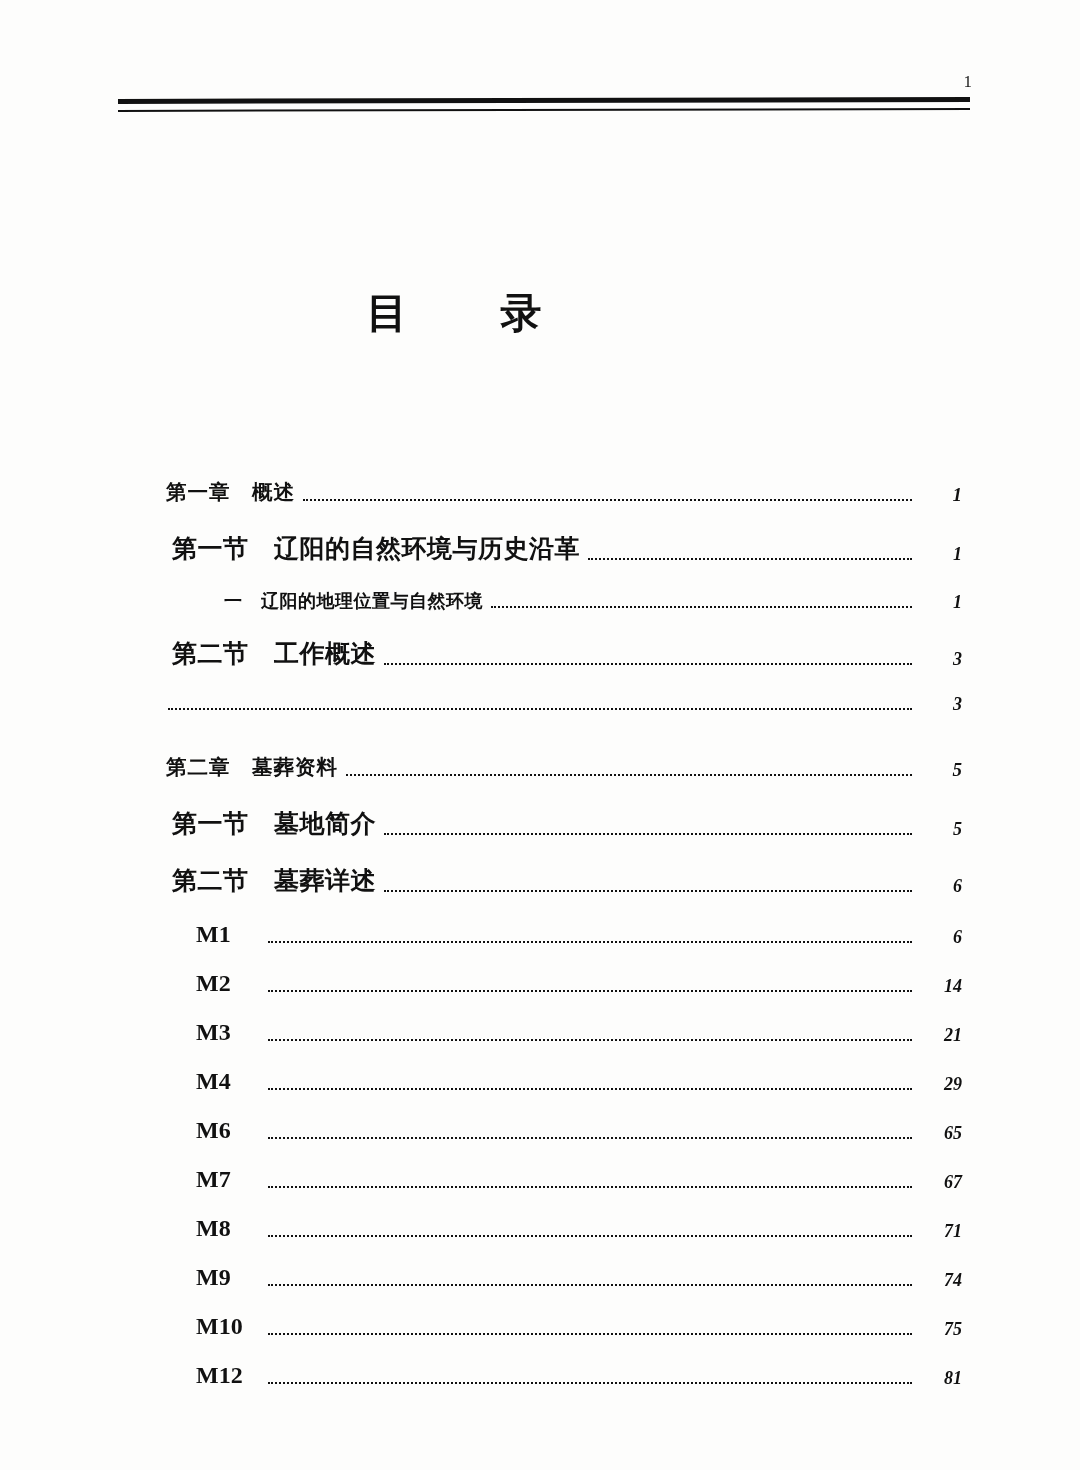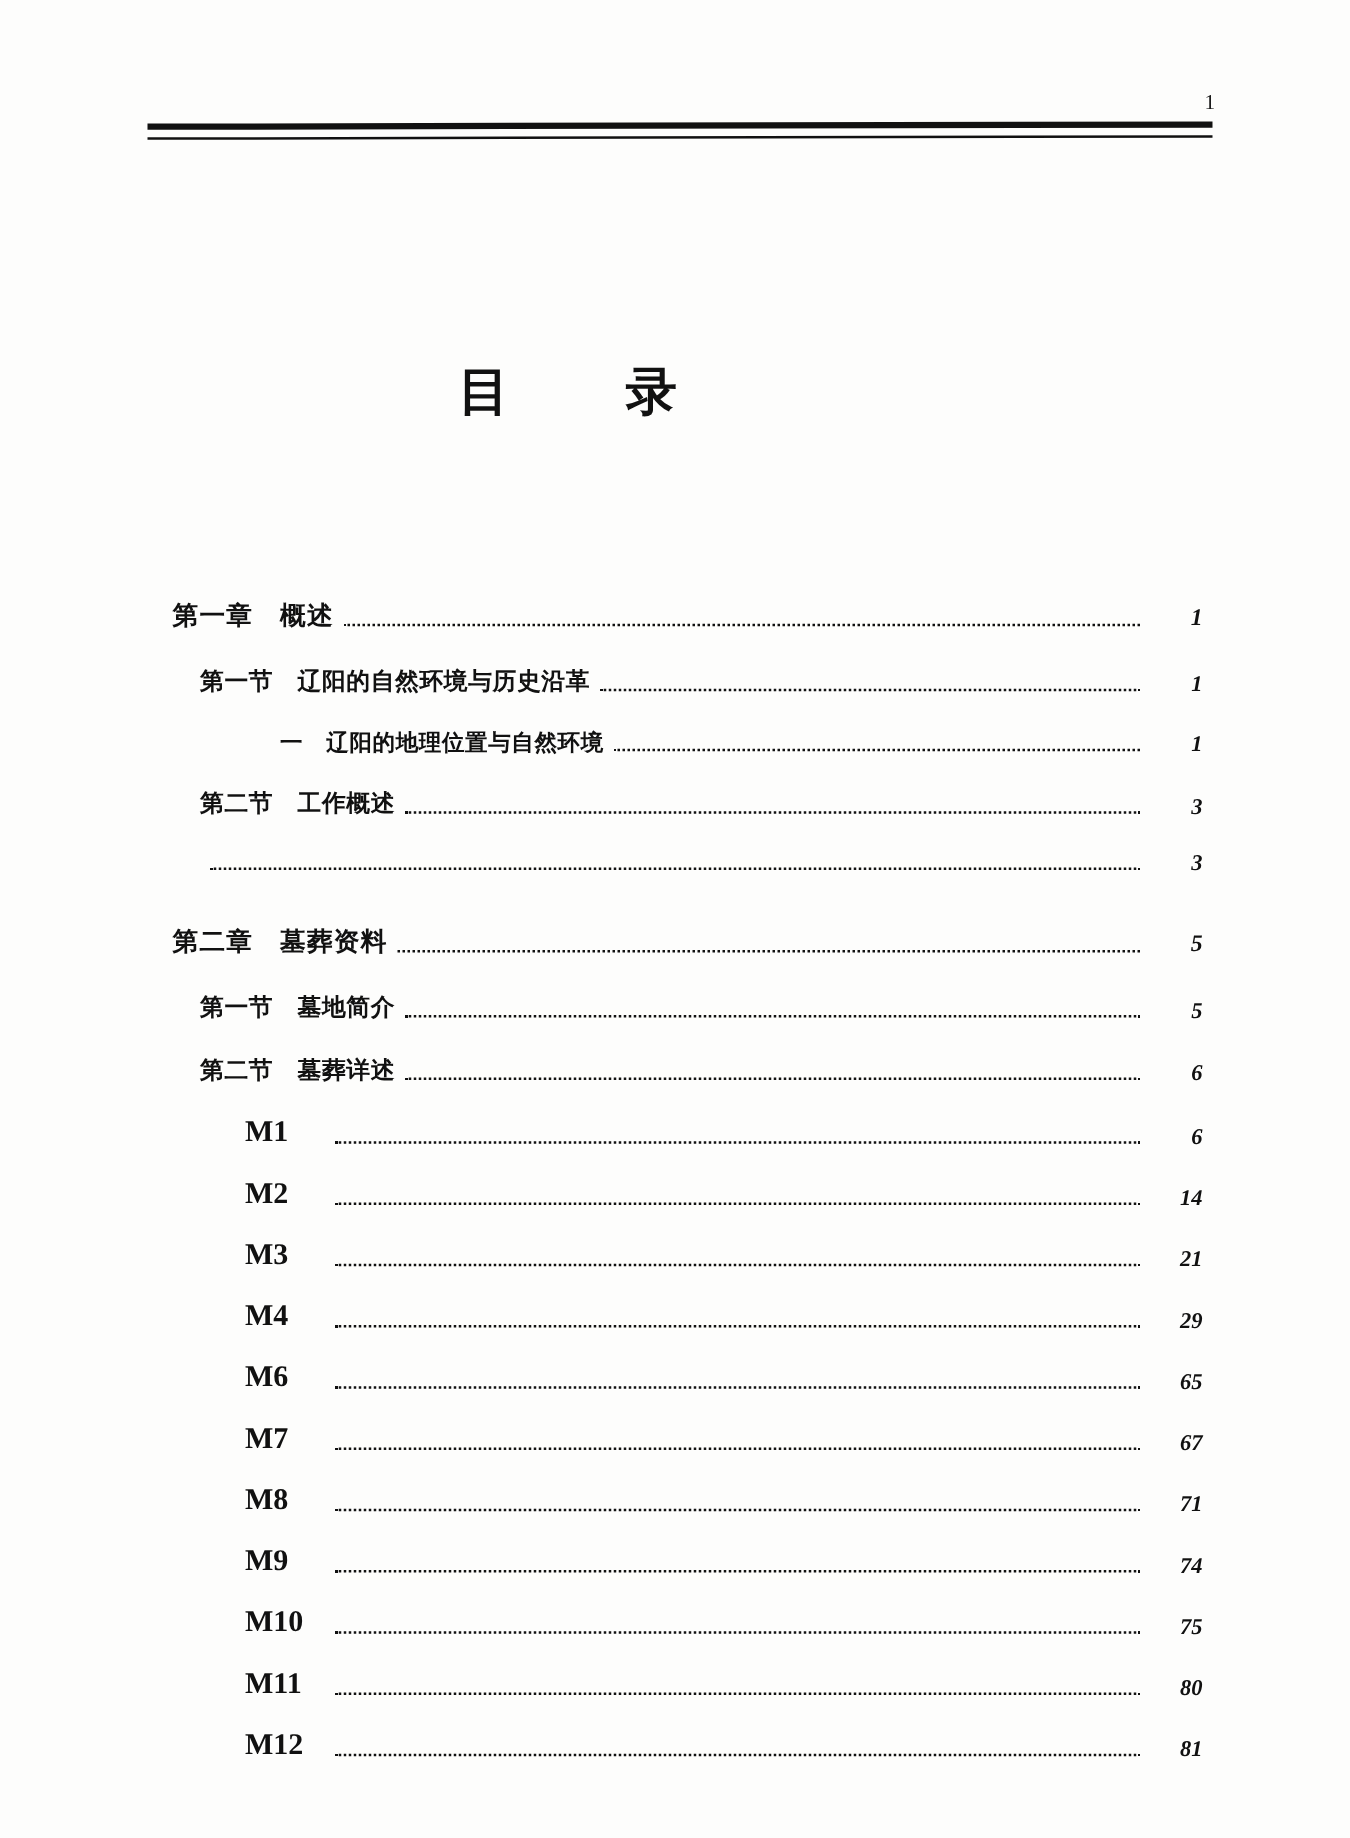--- a/index.html
+++ b/index.html
@@ -89,29 +89,30 @@
     font-style: italic;
     font-weight: bold;
     text-align: right;
     width: 42px;
   }
 
   
   .lvl-chapter {
     margin-top: 0;
     padding-bottom: 26px;
+    margin-left: 28px;
   }
   .lvl-chapter .label { font-size: 20.5px; letter-spacing: 1px; }
   .lvl-chapter .pagenum { font-size: 19px; }
 
   .lvl-section {
     padding-left: 22px;
     padding-bottom: 24px;
   }
-  .lvl-section .label { font-size: 19px; letter-spacing: 0.5px; }
+  .lvl-section .label { font-size: 25px; letter-spacing: 0.5px; margin-left: 12px; }
   .lvl-section .pagenum { font-size: 18px; }
 
   .lvl-sub {
     padding-left: 40px;
     padding-bottom: 24px;
   }
   .lvl-sub .label { font-size: 18px; letter-spacing: 0.5px; margin-left: 46px; }
   .lvl-sub .pagenum { font-size: 18px; }
 
   .lvl-entry {
@@ -221,24 +222,19 @@
         <span class="label">M9</span>
         <span class="leader"></span>
         <span class="pagenum">74</span>
       </div>
       <div class="row lvl-entry">
         <span class="label">M10</span>
         <span class="leader"></span>
         <span class="pagenum">75</span>
       </div>
       <div class="row lvl-entry">
-        <span class="label">M11</span>
-        <span class="leader"></span>
-        <span class="pagenum">80</span>
-      </div>
-      <div class="row lvl-entry">
         <span class="label">M12</span>
         <span class="leader"></span>
         <span class="pagenum">81</span>
       </div>
     </div>
 
 </div>
 
 </body></html>

